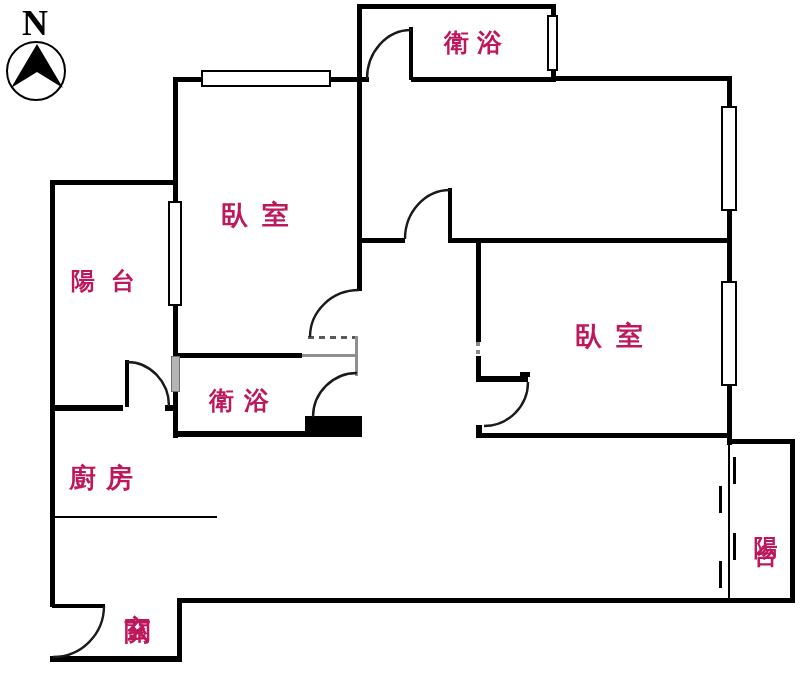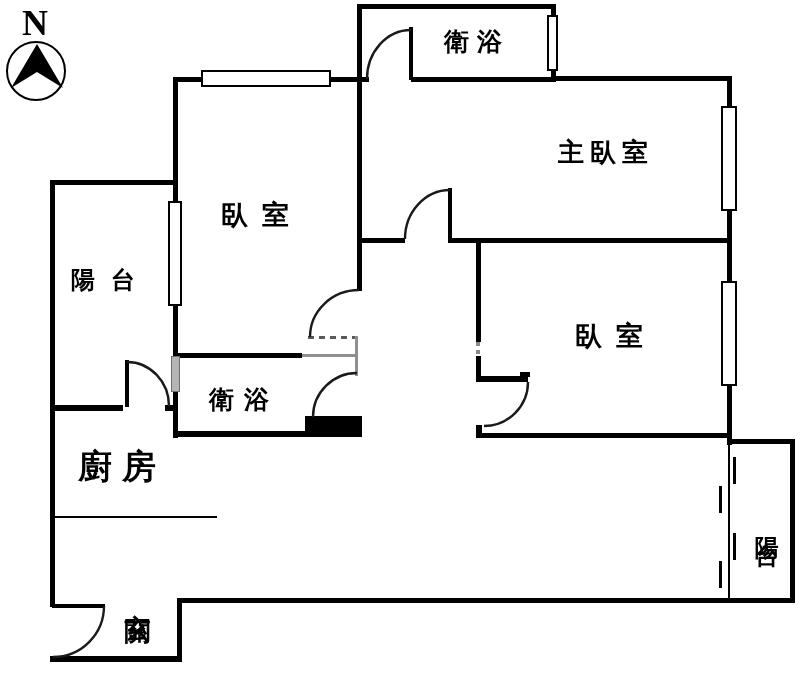--- a/index.html
+++ b/index.html
@@ -11,23 +11,23 @@
   .wall{background:#000000;}
   .line{background:#000000;}
   .leaf{background:#000000;}
   .dash{background:#000000;}
   .gray{background:#8f8f8f;}
   .gray-window{background:#b5b5b5;border:1px solid #6e6e6e;box-sizing:border-box;}
   .dashed-h{background:repeating-linear-gradient(90deg,#5a5a5a 0 6px,rgba(0,0,0,0) 6px 11px);}
   .dashed-v{background:repeating-linear-gradient(180deg,#8a8a8a 0 4px,rgba(0,0,0,0) 4px 8px);}
   .window{background:#ffffff;border:2px solid #000000;box-sizing:border-box;}
   .room-label{
-    position:absolute;color:#000000;font-weight:600;white-space:nowrap;
+    position:absolute;color:#be185d;font-weight:600;white-space:nowrap;
     transform:translate(-50%,-50%);line-height:1.15;
-    font-family:Liberation Serif, serif;
+    font-family:Liberation Sans, sans-serif;
   }
   .room-label.vertical{writing-mode:vertical-rl;text-orientation:upright;}
   #arc-layer{position:absolute;left:0;top:0;pointer-events:none;}
   #compass{position:absolute;left:4px;top:38px;width:66px;height:68px;}
   #compass-n{
     position:absolute;left:22px;top:2px;font-size:36px;font-weight:bold;
     color:#000;font-family:"Liberation Serif", serif;
   }
 </style>
 </head>
@@ -102,21 +102,20 @@
     <svg id="arc-layer" width="800" height="674">
       <path d="M 411 30 A 44 49 0 0 0 367 79" fill="none" stroke="#1a1a1a" stroke-width="2.4"></path>
       <path d="M 450 190 A 45 49 0 0 0 405 239" fill="none" stroke="#1a1a1a" stroke-width="2.4"></path>
       <path d="M 310 337 A 49 47 0 0 1 359 290" fill="none" stroke="#1a1a1a" stroke-width="2.4"></path>
       <path d="M 357 373 A 44 44 0 0 0 313 417" fill="none" stroke="#1a1a1a" stroke-width="2.4"></path>
       <path d="M 127 362 A 42 44 0 0 1 169 406" fill="none" stroke="#1a1a1a" stroke-width="2.4"></path>
       <path d="M 104 606 A 51 51 0 0 1 53 657" fill="none" stroke="#1a1a1a" stroke-width="2.4"></path>
       <path d="M 528 382 A 44 44 0 0 1 484 426" fill="none" stroke="#1a1a1a" stroke-width="2.4"></path>
     </svg>
     <div class="room-label" style="left: 477px; top: 42px; font-size: 25px; letter-spacing: 8px;">衛浴</div>
-    <div class="room-label" style="left: 606px; top: 153px; font-size: 26px; letter-spacing: 6px;">主臥室</div>
     <div class="room-label" style="left: 262px; top: 216px; font-size: 27px; letter-spacing: 14px;">臥室</div>
     <div class="room-label" style="left: 111px; top: 281px; font-size: 24px; letter-spacing: 16px;">陽台</div>
     <div class="room-label" style="left: 244px; top: 400px; font-size: 25px; letter-spacing: 10px;">衛浴</div>
     <div class="room-label" style="left: 616px; top: 337px; font-size: 27px; letter-spacing: 14px;">臥室</div>
-    <div class="room-label" style="left: 106px; top: 467px; font-size: 34px; letter-spacing: 10px; margin-left: 16px;">廚房</div>
+    <div class="room-label" style="left: 106px; top: 479px; font-size: 27px; letter-spacing: 10px;">廚房</div>
     <div class="room-label vertical" style="left: 137px; top: 599px; font-size: 26px; letter-spacing: 6px;">玄關</div>
     <div class="room-label vertical" style="left: 766px; top: 523px; font-size: 24px; letter-spacing: 6px;">陽台</div>
   </div>
 
 </body></html>

